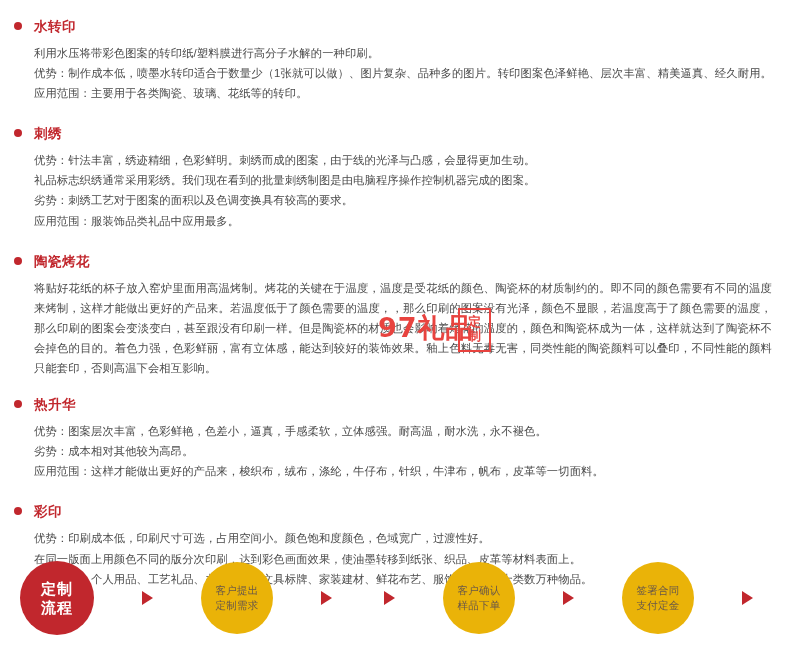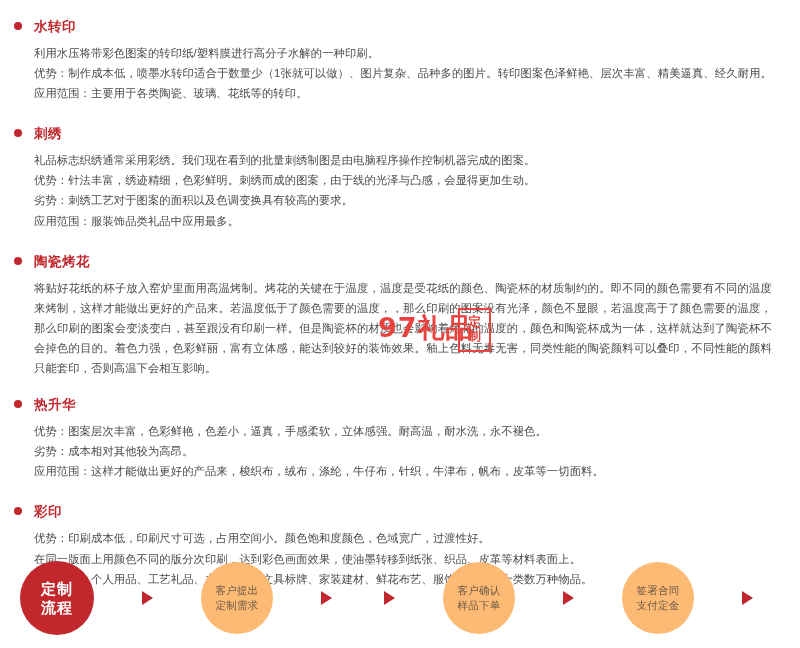--- a/index.html
+++ b/index.html
@@ -123,21 +123,21 @@
     align-items: center;
     justify-content: center;
     line-height: 1.28;
     flex: 0 0 auto;
     letter-spacing: 1px;
   }
   .flow-step {
     width: 72px;
     height: 72px;
     border-radius: 50%;
-    background: #fdba74;
+    background: #eab308;
     color: #6a5848;
     font-size: 10.5px;
     display: flex;
     flex-direction: column;
     align-items: center;
     justify-content: center;
     line-height: 1.45;
     flex: 0 0 auto;
     text-align: center;
     letter-spacing: 0.2px;
@@ -167,22 +167,22 @@
       <p>优势：制作成本低，喷墨水转印适合于数量少（1张就可以做）、图片复杂、品种多的图片。转印图案色泽鲜艳、层次丰富、精美逼真、经久耐用。应用范围：主要用于各类陶瓷、玻璃、花纸等的转印。</p>
     </div>
   </div>
 
   <div class="section sec-embroidery">
     <div class="sec-heading">
       <span class="bullet"></span>
       <span>刺绣</span>
     </div>
     <div class="body-text">
+      <p>优势：针法丰富，绣迹精细，色彩鲜明。刺绣而成的图案，由于线的光泽与凸感，会显得更加生动。</p>
       <p>礼品标志织绣通常采用彩绣。我们现在看到的批量刺绣制图是由电脑程序操作控制机器完成的图案。</p>
-      <p>优势：针法丰富，绣迹精细，色彩鲜明。刺绣而成的图案，由于线的光泽与凸感，会显得更加生动。</p>
       <p>劣势：刺绣工艺对于图案的面积以及色调变换具有较高的要求。</p>
       <p>应用范围：服装饰品类礼品中应用最多。</p>
     </div>
   </div>
 
   <div class="section sec-ceramic">
     <div class="sec-heading">
       <span class="bullet"></span>
       <span>陶瓷烤花</span>
     </div>

